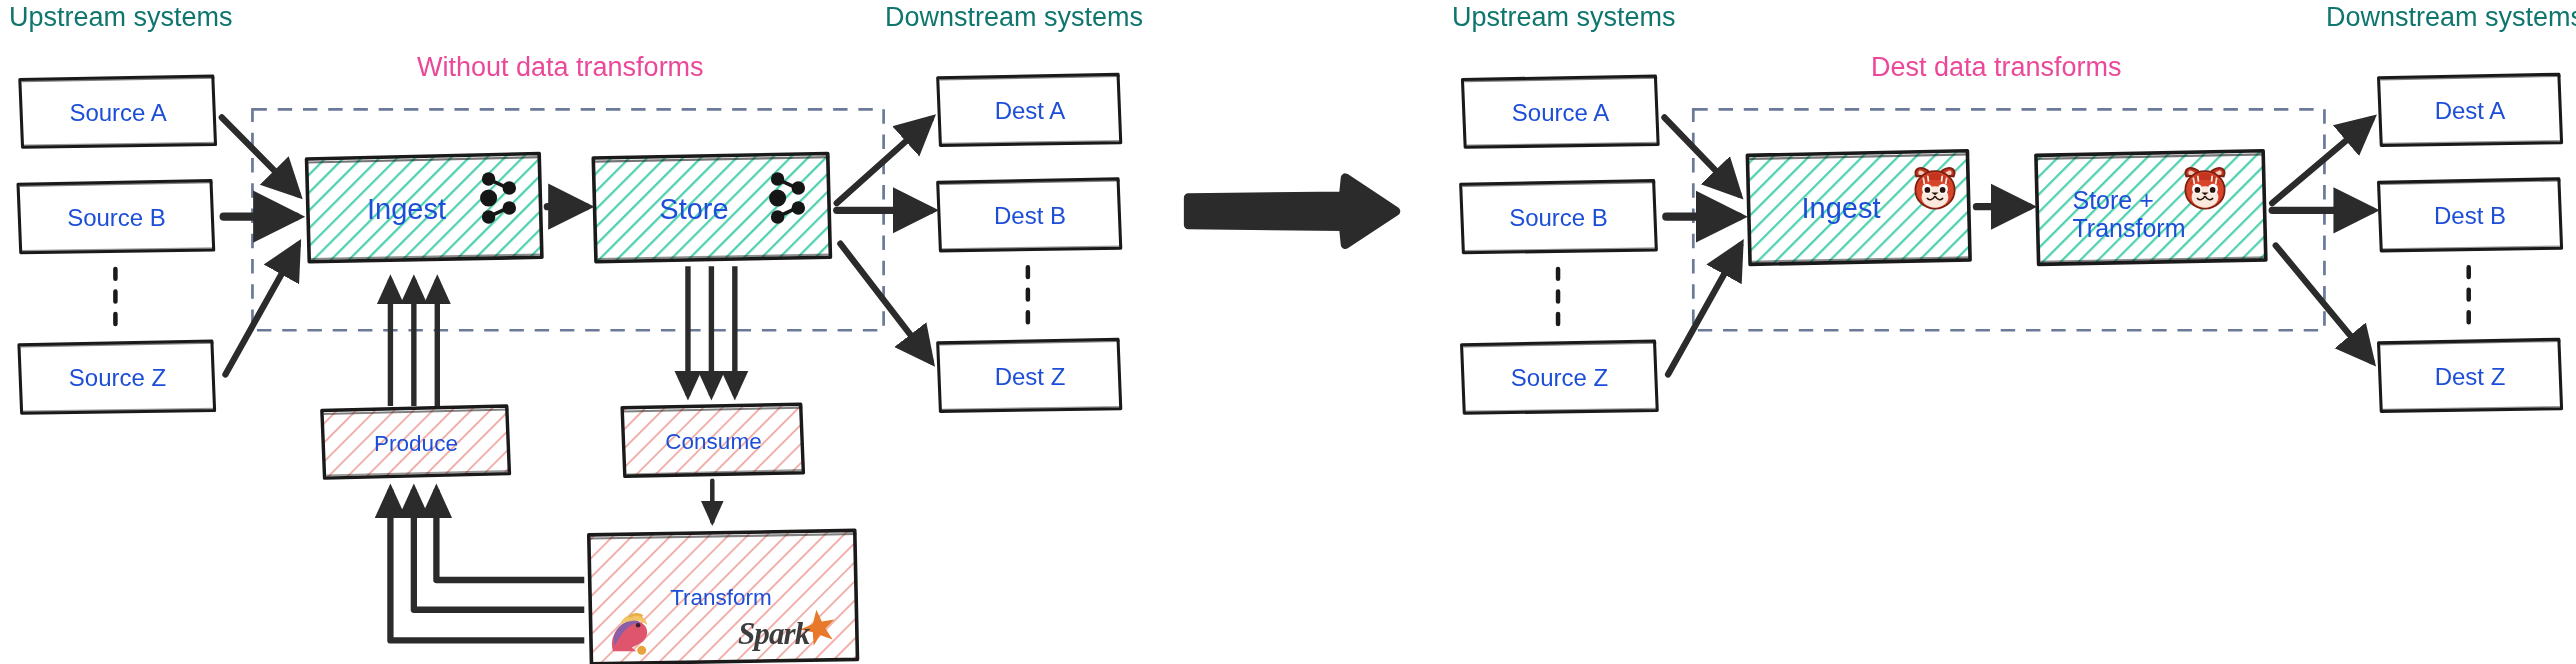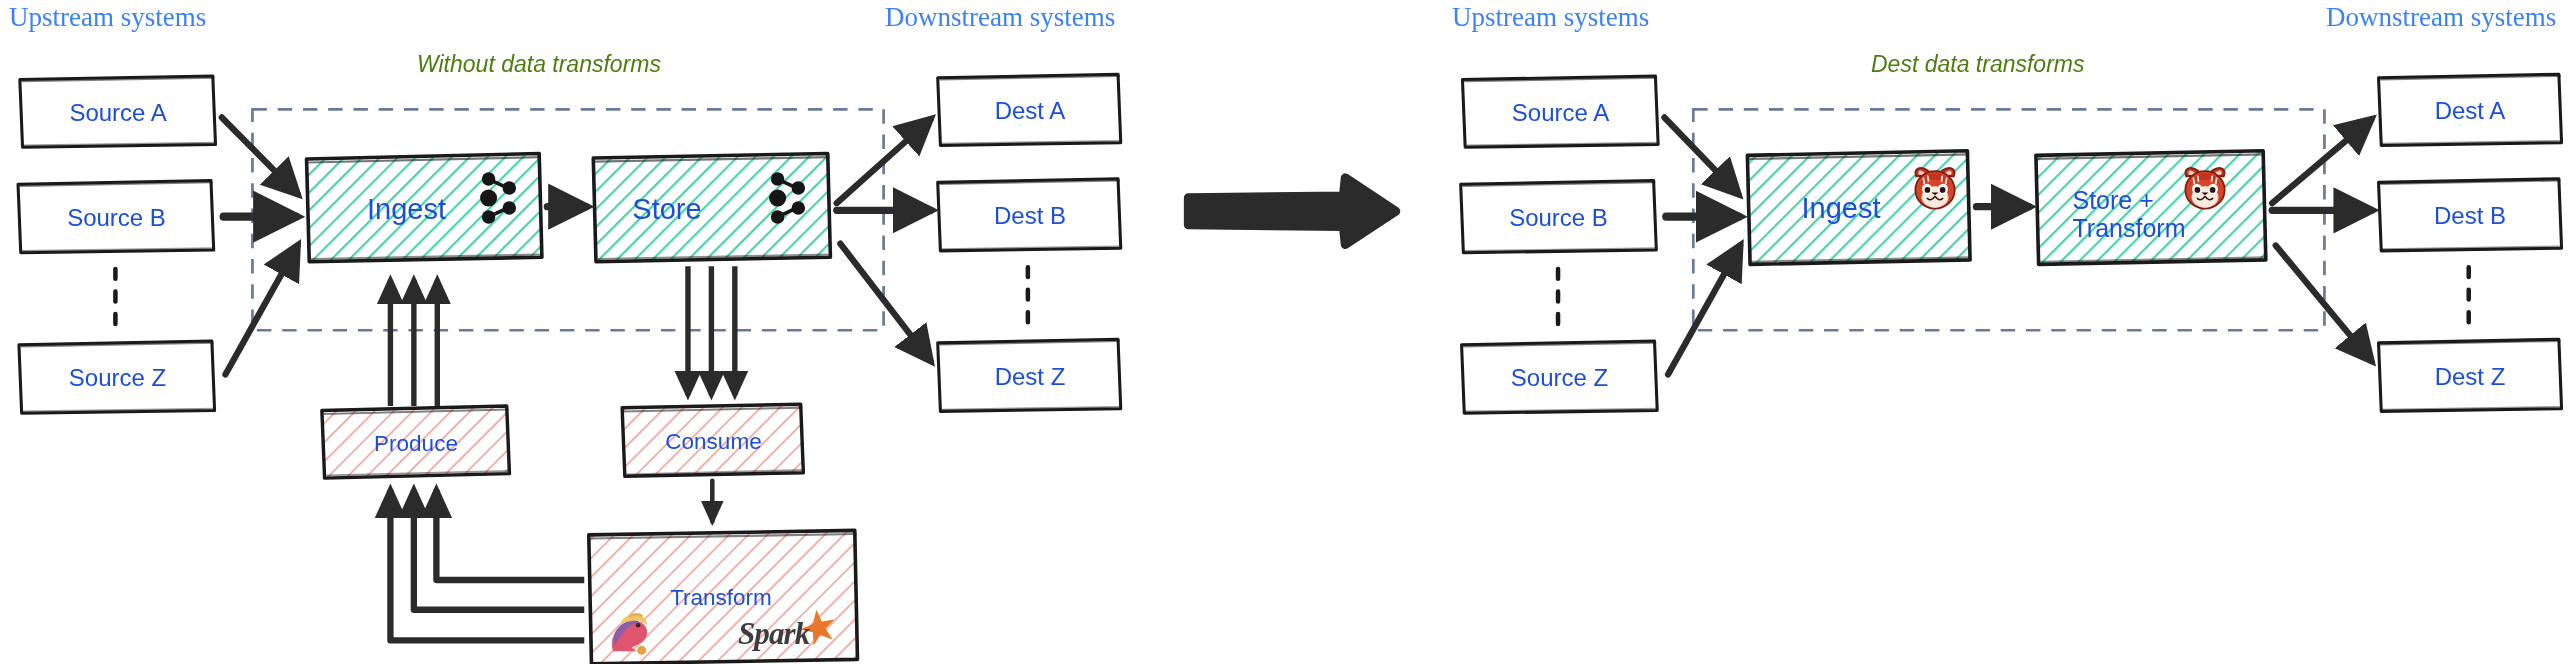--- a/index.html
+++ b/index.html
@@ -5,22 +5,22 @@
   html,body{margin:0;padding:0;background:#ffffff;}
   body{
     width:2576px;height:665px;overflow:hidden;
     font-family:"Liberation Sans","DejaVu Sans",sans-serif;
     color:#1f1f1f;
   }
   #stage{position:relative;width:2576px;height:665px;}
   #svgroot{position:absolute;left:0;top:0;width:2576px;height:665px;}
 
   .lbl{position:absolute;white-space:pre;line-height:1.12;}
-  .hdr{font-size:27px;color:#3b82f6;font-family:Liberation Serif, serif;}
-  .title{font-size:23px;color:#4d7c0f;font-style:italic;}
+  .hdr{font-size:27px;color:#0f766e;}
+  .title{font-size:27px;color:#ec4899;}
   .boxtxt{font-size:24px;color:#1d4ed8;text-align:left;}
   .boxtxt.small{font-size:22.5px;}
   .ctr{display:flex;align-items:center;justify-content:center;}
   .iconbox{position:absolute;}
 </style>
 </head>
 <body>
 
 <div id="stage">
 
@@ -209,21 +209,21 @@
 
   <div class="lbl hdr" style="left:9px;top:1.8px;">Upstream systems</div>
   <div class="lbl title" style="left:417px;top:52px;">Without data transforms</div>
   <div class="lbl hdr" style="left:885px;top:1.8px;">Downstream systems</div>
 
   <div class="lbl boxtxt ctr" style="left:21.6px;top:79px;width:193px;height:68px;">Source A</div>
   <div class="lbl boxtxt ctr" style="left:20px;top:184px;width:193px;height:69px;">Source B</div>
   <div class="lbl boxtxt ctr" style="left:21px;top:344px;width:193px;height:69px;">Source Z</div>
 
   <div class="lbl boxtxt ctr" style="left:321px;top:159px;width:171px;height:101px;font-size:29px;">Ingest</div>
-  <div class="lbl boxtxt ctr" style="left:583px;top:159px;width:168px;height:101px;font-size:29px;">Store</div>
+  <div class="lbl boxtxt ctr" style="left:610px;top:159px;width:168px;height:101px;font-size:29px;">Store</div>
 
   <div class="iconbox" style="left:476px;top:170px;width:45px;height:56px;">
     <svg viewBox="0 0 50 62" width="45" height="56">
       <circle cx="14" cy="10" r="7.5" fill="#161616"></circle>
       <circle cx="14" cy="31" r="9.5" fill="#161616"></circle>
       <circle cx="14" cy="52" r="7.5" fill="#161616"></circle>
       <circle cx="37" cy="20" r="7.5" fill="#161616"></circle>
       <circle cx="37" cy="42" r="7.5" fill="#161616"></circle>
       <path d="M14,10 L33,19" stroke="#161616" stroke-width="4"></path>
       <path d="M14,52 L33,43" stroke="#161616" stroke-width="4"></path>

